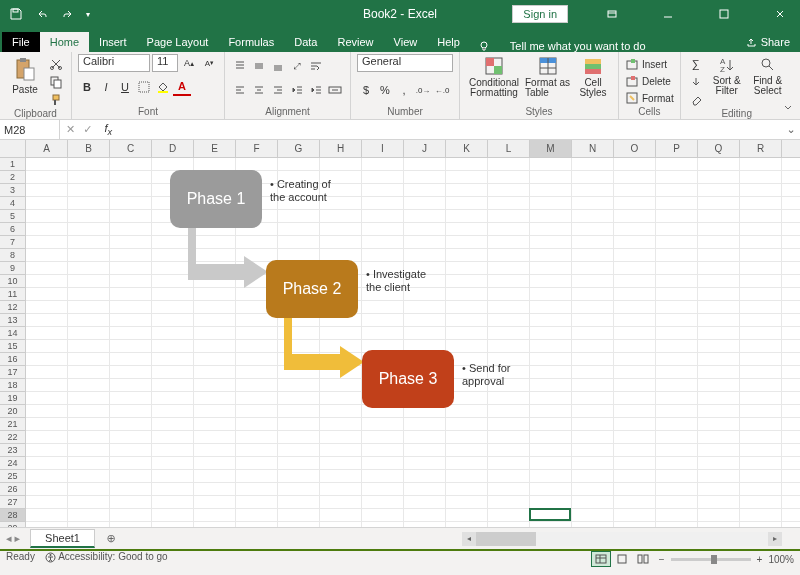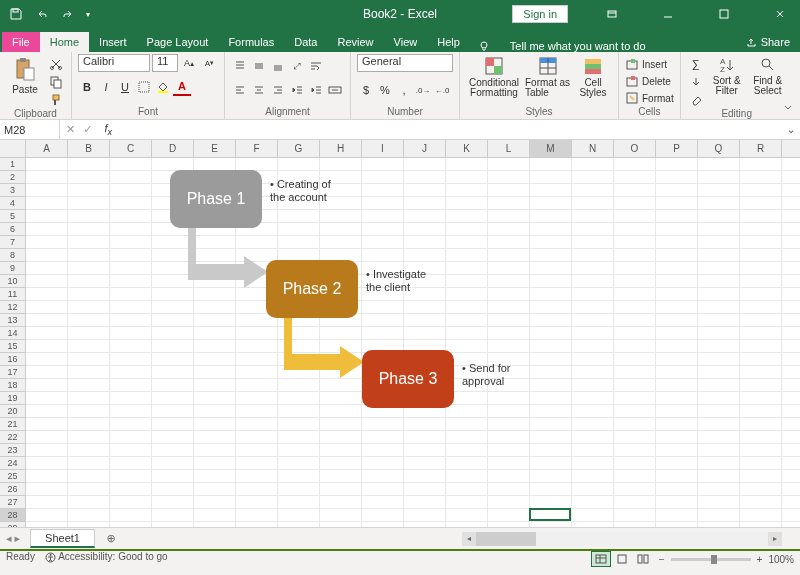--- a/index.html
+++ b/index.html
@@ -8,21 +8,21 @@
 .qat{display:flex;align-items:center;padding:0 4px;gap:2px}
 .qat-btn{width:24px;height:24px;display:flex;align-items:center;justify-content:center;cursor:pointer}
 .qat-btn svg{fill:#fff}
 .title-center{position:absolute;left:50%;transform:translateX(-50%);font-size:12px}
 .title-right{margin-left:auto;display:flex;align-items:center;gap:16px;height:100%}
 .signin{background:#fff;color:#217346;padding:2px 10px;margin-right:8px;font-size:11px;border:1px solid #ccc}
 .win-btn{width:40px;height:28px;display:flex;align-items:center;justify-content:center;cursor:pointer;color:#fff}
 .win-btn svg{stroke:#fff;fill:none}
 .tabs{height:24px;background:#217346;display:flex;align-items:flex-end;padding-left:2px}
 .tab{padding:4px 10px;color:#fff;font-size:11px;cursor:pointer}
-.tab.file{background:#ec4899}
+.tab.file{background:#000000}
 .tab.active{background:#f3f2f1;color:#217346}
 .tell-me{display:flex;align-items:center;color:#fff;gap:20px;padding:0 8px;font-size:11px}
 .share-btn{margin-left:auto;color:#fff;padding:4px 10px;font-size:11px;display:flex;align-items:flex-end;gap:4px}
 .ribbon{height:68px;background:#f3f2f1;border-bottom:1px solid #d4d4d4;display:flex;position:relative}
 .rgroup{border-right:1px solid #d4d4d4;padding:2px 6px 0;display:flex;flex-direction:column;height:100%}
 .rgroup-body{flex:1;display:flex;align-items:flex-start;gap:3px}
 .rgroup-label{text-align:center;font-size:10px;color:#666;padding-bottom:2px}
 .big-btn{display:flex;flex-direction:column;align-items:center;justify-content:center;width:38px;cursor:pointer;font-size:10px;gap:2px;padding-top:2px}
 .small-btns{display:flex;flex-direction:column;gap:2px;padding-top:2px}
 .sb{width:18px;height:16px;display:flex;align-items:center;justify-content:center;cursor:pointer}

